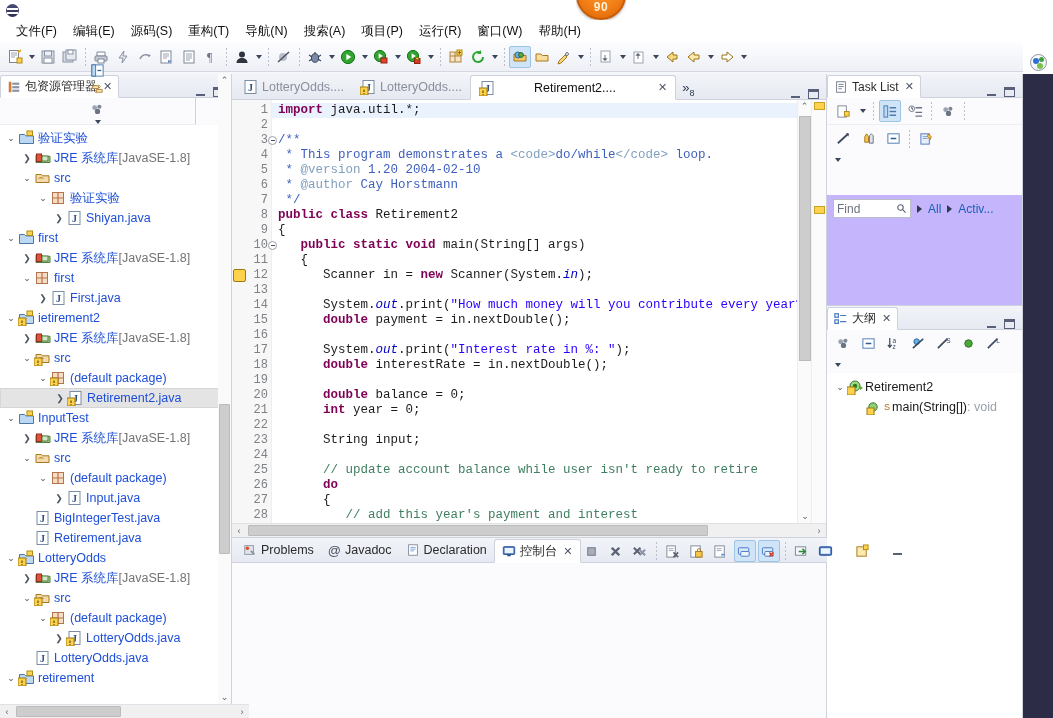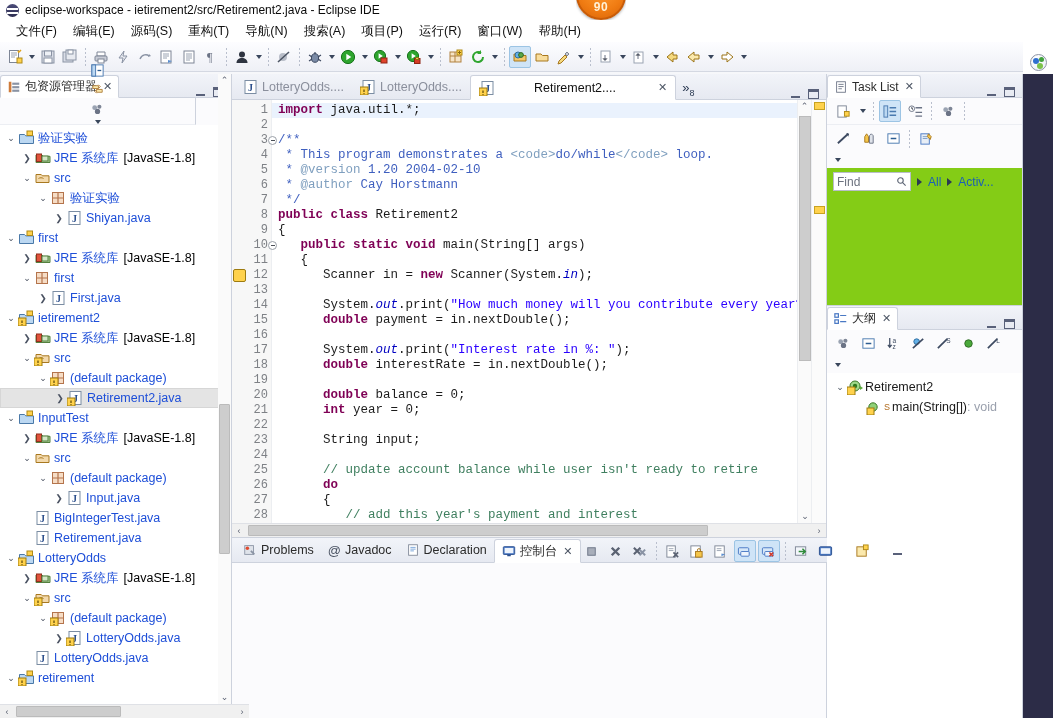--- a/index.html
+++ b/index.html
@@ -90,21 +90,21 @@
 
   
   .left { width:232px; border-right:1px solid #cdd2dd; position:relative; }
   .tree { flex:1; overflow:hidden; background:#fff; position:relative; padding-top:3px; }
   .trow { height:20px; display:flex; align-items:center; white-space:nowrap; font-size:12.5px; padding-right:4px;}
   .trow.sel { background:#e4e4e4; border:1px solid #d6d6d6; }
   .arrow { width:14px; text-align:center; color:#4a5262; font-size:9px; flex:none; }
   .arrow.none { color:transparent; }
   .ti { width:17px; height:16px; margin-right:3px; flex:none; position:relative; }
   .tlabel { color:#1d4ed8; }
-  .tdim { color:#000000; margin-left:5px; }
+  .tdim { color:#737373; }
 
   .hscroll {
     position:absolute; left:0; bottom:0; width:249px; height:14px;
     background:#f0f0f0; border-top:1px solid #dfe1e6; display:flex; align-items:center;
   }
   .hscroll .harrow{ width:14px; text-align:center; font-size:9px; color:#5a6071;}
   .hscroll .hthumb{ height:11px; background:#cdcdcd; border:1px solid #bbb; border-radius:1px; }
   .vscroll-track{
     position:absolute; right:0; top:0; width:13px; bottom:14px; background:#fafafa;
     display:flex; flex-direction:column; align-items:center;
@@ -164,21 +164,21 @@
   .cbtns{ margin-left:auto; display:flex; align-items:center; gap:2px; padding-right:6px;}
   .cline-head{ font-size:12px; padding:3px 6px 2px 6px; color:#111; white-space:nowrap; background:#fff;}
   .cbody{ flex:1; background:#fff; font-family:"Liberation Mono", monospace; font-size:12.5px; line-height:16px; padding:2px 6px; position:relative; overflow:hidden;}
   .cbody .out{ color:#111; }
   .cin{ color:#1a9e8f; }
   .caret-blk{ display:inline-block; width:1px; height:13px; background:#111; vertical-align:-2px;}
 
   
   .right { width:196px; display:flex; flex-direction:column; background:#fbfbfd; border-right:1px solid #cdd2dd;}
   .tasklist { height:232px; display:flex; flex-direction:column; border-bottom:1px solid #cdd2dd;}
-  .tl-body{ flex:1; background:#84cc16; }
+  .tl-body{ flex:1; background:#c4b5fd;margin-top:27px; }
   .tl-find{ display:flex; align-items:center; gap:6px; padding:4px 6px; }
   .findbox{ flex:none; width:78px; height:19px; border:1px solid #b9bec9; background:#fff; display:flex; align-items:center; justify-content:space-between; padding:0 3px; font-size:12px; color:#6c727e;}
   .blue-link{ color:#1b5fb5; font-size:12px;}
   .tri-right{ width:0;height:0; border-top:4px solid transparent; border-bottom:4px solid transparent; border-left:5px solid #2b3a52;}
   .outline{ flex:1; display:flex; flex-direction:column; }
   .ol-body{ flex:1; background:#fff; padding-top:4px;}
   .olrow{ height:20px; display:flex; align-items:center; font-size:12.5px; white-space:nowrap;}
   .sup-s{ font-size:9px; color:#b06a1c; vertical-align:super; margin:0 2px 0 1px;}
   .ret-type{ color:#9aa0ad; }
 
@@ -197,21 +197,20 @@
   .globe .g2{ left:8px; top:2px; width:5px;height:5px; background:#41a23c;}
   .globe .g3{ left:6px; top:8px; width:6px;height:6px; background:#7cc24a;}
 </style>
 </head>
 <body>
 
 <div class="app">
 
   <div class="titlebar">
     <span class="ecl-logo"></span>
-    <span class="txt">eclipse-workspace - ietirement2/src/Retirement2.java - Eclipse IDE</span>
   </div>
 
   <div class="menubar">
     <div class="mi">文件(F)</div>
     <div class="mi">编辑(E)</div>
     <div class="mi">源码(S)</div>
     <div class="mi">重构(T)</div>
     <div class="mi">导航(N)</div>
     <div class="mi">搜索(A)</div>
     <div class="mi">项目(P)</div>

